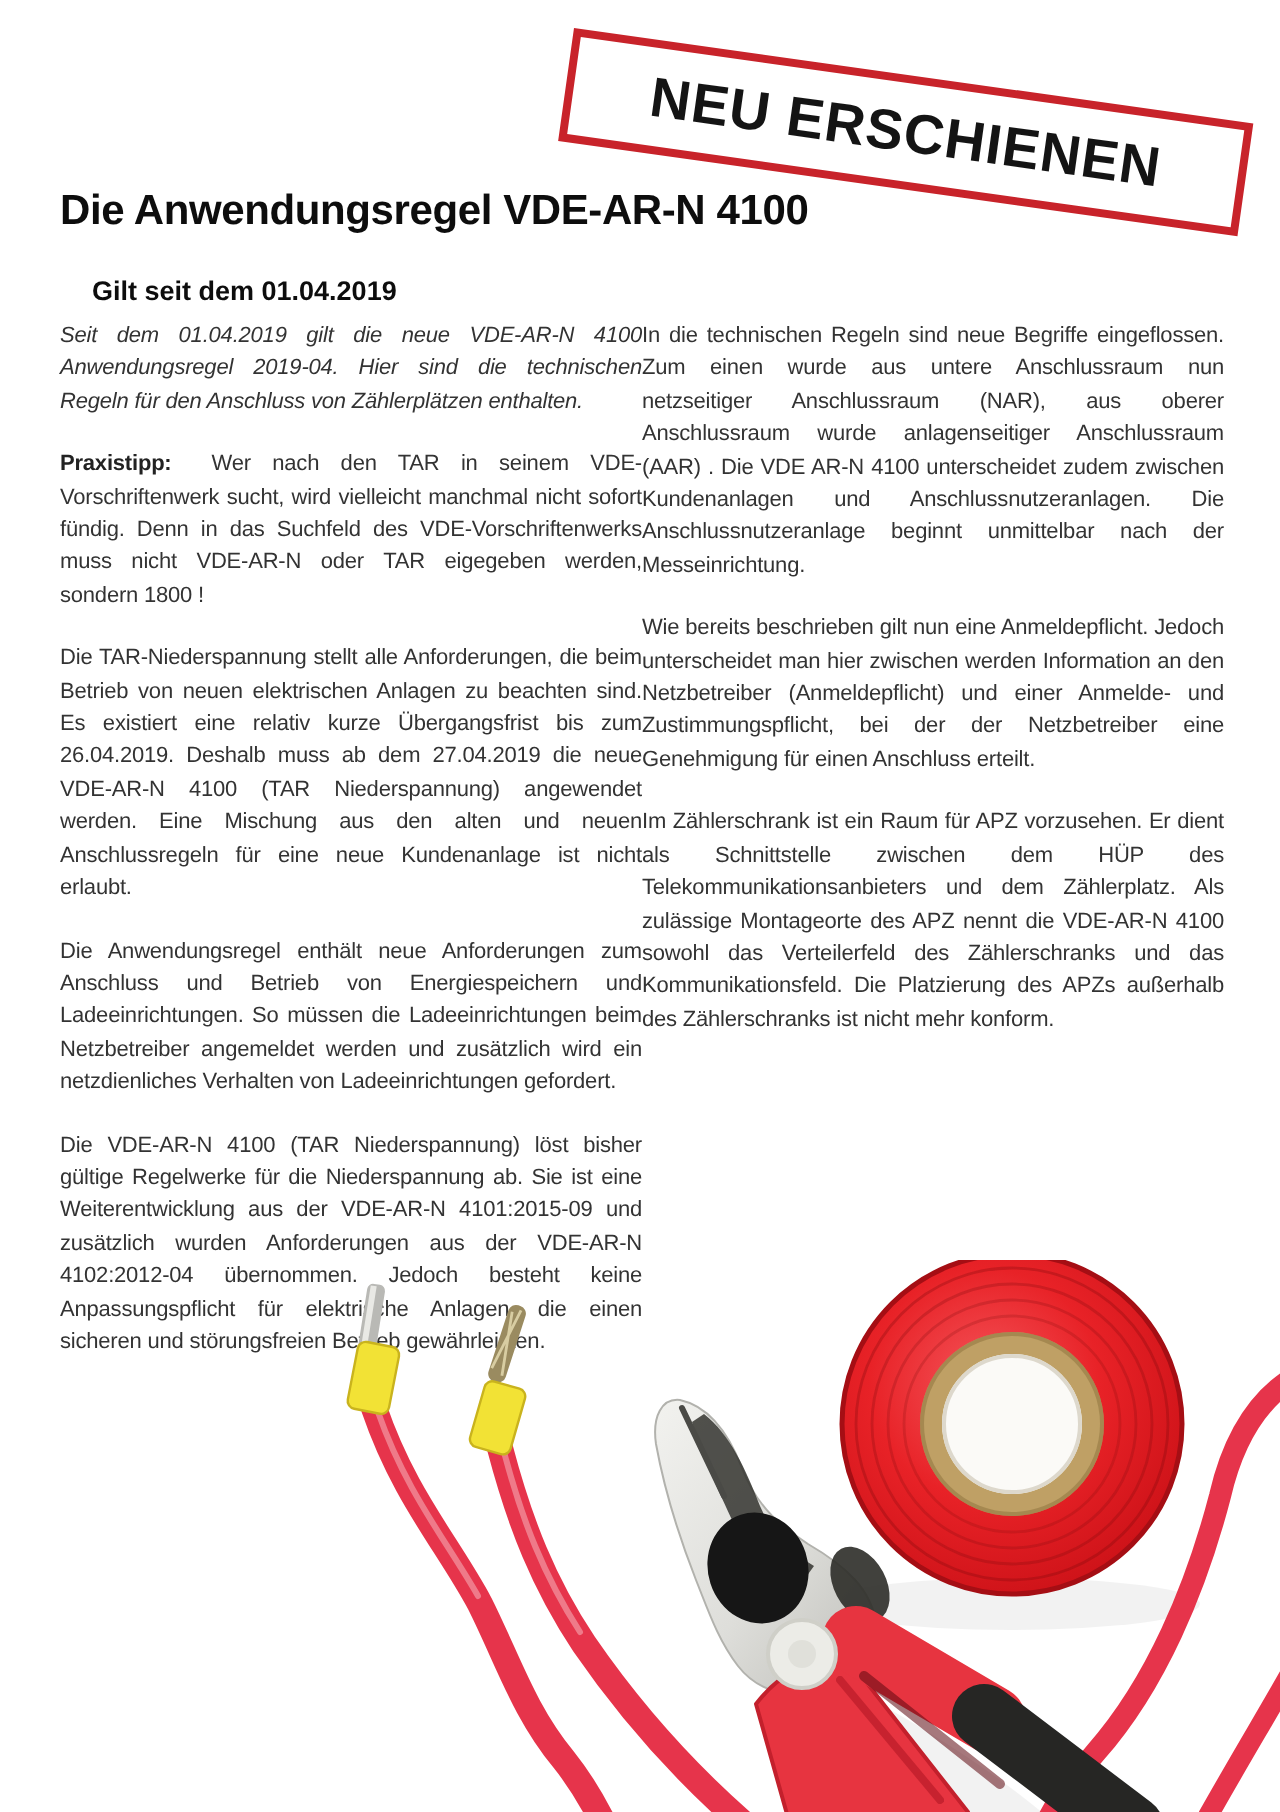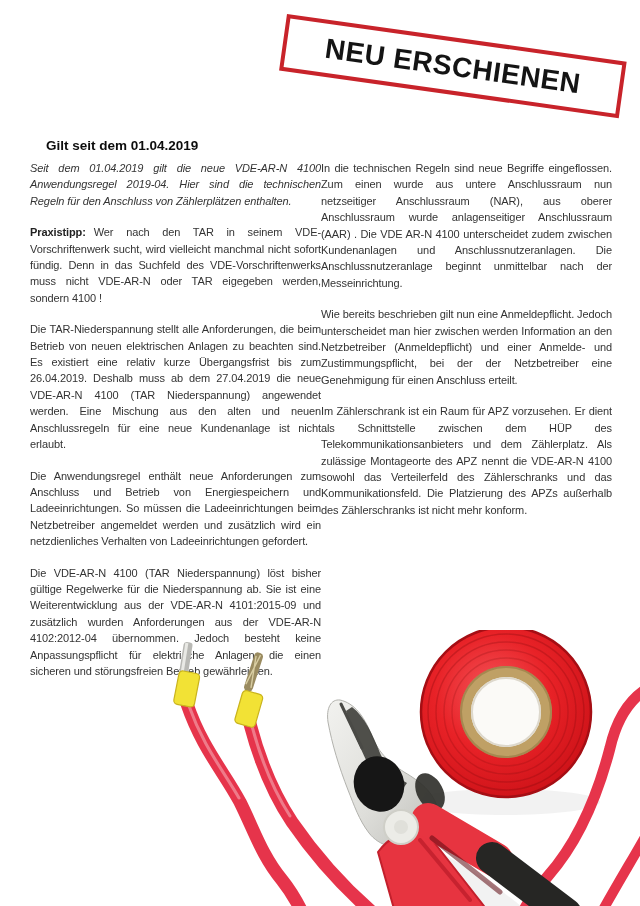--- a/index.html
+++ b/index.html
@@ -30,41 +30,42 @@
   .cols{
     position:absolute;top:160px;left:30px;width:582px;
     display:flex;
   }
   .col{flex:1;min-width:0;}
   .col p{
     margin:0 0 15px 0;font-size:11px;line-height:16.4px;letter-spacing:-0.1px;
     text-align:justify;color:#333;hyphens:auto;-webkit-hyphens:auto;
   }
   .intro{font-style:italic;}
-  .tip-label{font-weight:bold;margin-right:8px;color:#222;}
+  .tip-label{font-weight:bold;margin-right:20px;color:#222;}
   
   .photo{
     position:absolute;left:0;top:630px;width:640px;height:276px;
   }
 </style>
 </head>
 <body>
 
 <div class="page">
 
   <div class="stamp">
     <span>NEU ERSCHIENEN</span>
   </div>
 
+  <h1 class="title">Die Anwendungsregel VDE-AR-N 4100</h1>
   <h2 class="subtitle">Gilt seit dem 01.04.2019</h2>
 
   <div class="cols">
     <div class="col">
       <p class="intro">Seit dem 01.04.2019 gilt die neue VDE-AR-N 4100 Anwendungsregel 2019-04. Hier sind die technischen Regeln für den Anschluss von Zählerplätzen enthalten.</p>
-      <p><strong class="tip-label">Praxistipp:</strong><span>Wer nach den TAR in seinem VDE-Vorschriftenwerk sucht, wird vielleicht manchmal nicht sofort fündig. Denn in das Suchfeld des VDE-Vorschriftenwerks muss nicht VDE-AR-N oder TAR eigegeben werden, sondern 4100 !</span></p>
+      <p><strong class="tip-label">Praxistipp:</strong><span>Wer nach den TAR in seinem VDE-Vorschriftenwerk sucht, wird vielleicht manchmal nicht sofort fündig. Denn in das Suchfeld des VDE-Vorschriftenwerks muss nicht VDE-AR-N oder TAR eigegeben werden, sondern 1800 !</span></p>
       <p>Die TAR-Niederspannung stellt alle Anforderungen, die beim Betrieb von neuen elektrischen Anlagen zu beachten sind. Es existiert eine relativ kurze Übergangsfrist bis zum 26.04.2019. Deshalb muss ab dem 27.04.2019 die neue VDE-AR-N 4100 (TAR Niederspannung) angewendet werden. Eine Mischung aus den alten und neuen Anschlussregeln für eine neue Kundenanlage ist nicht erlaubt.</p>
       <p>Die Anwendungsregel enthält neue Anforderungen zum Anschluss und Betrieb von Energiespeichern und Ladeeinrichtungen. So müssen die Ladeeinrichtungen beim Netzbetreiber angemeldet werden und zusätzlich wird ein netzdienliches Verhalten von Ladeeinrichtungen gefordert.</p>
       <p>Die VDE-AR-N 4100 (TAR Niederspannung) löst bisher gültige Regelwerke für die Niederspannung ab. Sie ist eine Weiterentwicklung aus der VDE-AR-N 4101:2015-09 und zusätzlich wurden Anforderungen aus der VDE-AR-N 4102:2012-04 übernommen. Jedoch besteht keine Anpassungspflicht für elektrische Anlagen, die einen sicheren und störungsfreien Betrieb gewährleisten.</p>
     </div>
     <div class="col">
       <p>In die technischen Regeln sind neue Begriffe eingeflossen. Zum einen wurde aus untere Anschlussraum nun netzseitiger Anschlussraum (NAR), aus oberer Anschlussraum wurde anlagenseitiger Anschlussraum (AAR) . Die VDE AR-N 4100 unterscheidet zudem zwischen Kundenanlagen und Anschlussnutzeranlagen. Die Anschlussnutzeranlage beginnt unmittelbar nach der Messeinrichtung.</p>
       <p>Wie bereits beschrieben gilt nun eine Anmeldepflicht. Jedoch unterscheidet man hier zwischen werden Information an den Netzbetreiber (Anmeldepflicht) und einer Anmelde- und Zustimmungspflicht, bei der der Netzbetreiber eine Genehmigung für einen Anschluss erteilt.</p>
       <p>Im Zählerschrank ist ein Raum für APZ vorzusehen. Er dient als Schnittstelle zwischen dem HÜP des Telekommunikationsanbieters und dem Zählerplatz. Als zulässige Montageorte des APZ nennt die VDE-AR-N 4100 sowohl das Verteilerfeld des Zählerschranks und das Kommunikationsfeld. Die Platzierung des APZs außerhalb des Zählerschranks ist nicht mehr konform.</p>
     </div>
   </div>

